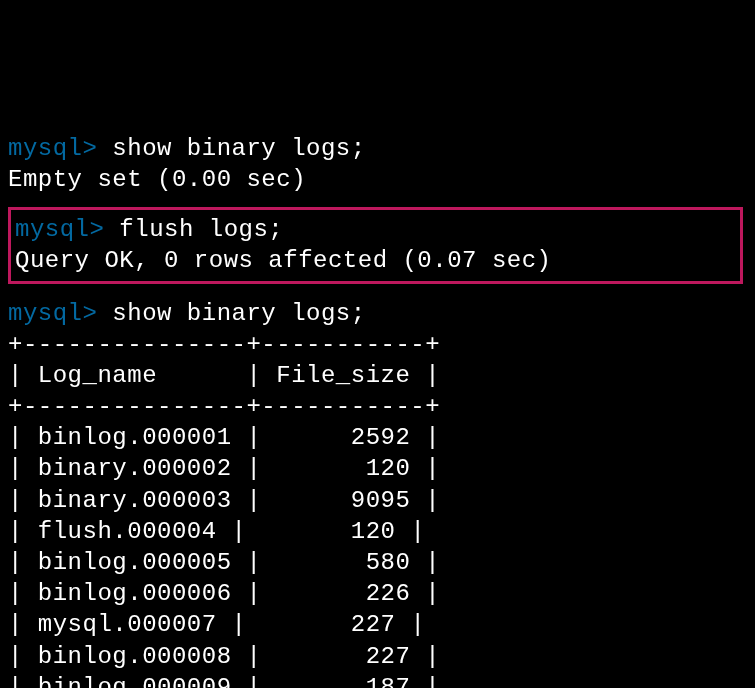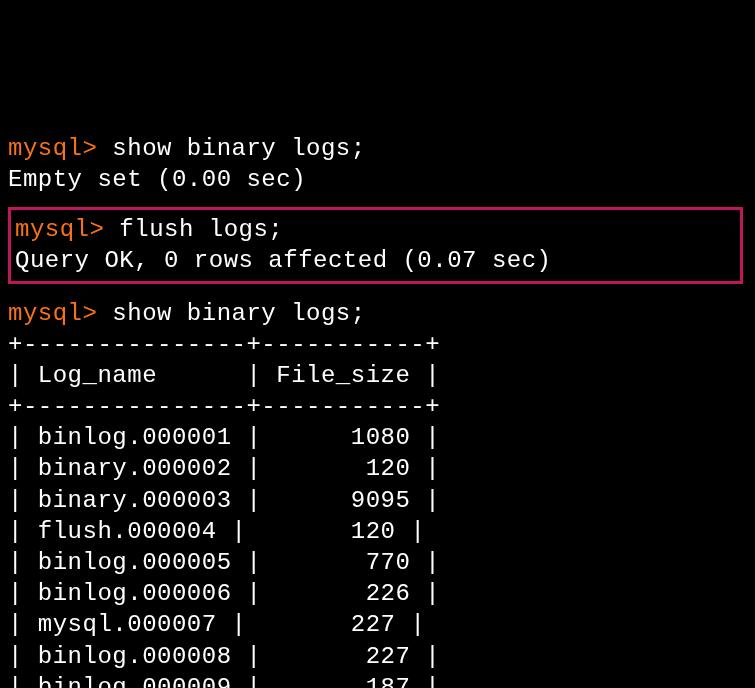--- a/index.html
+++ b/index.html
@@ -15,40 +15,40 @@
       white-space: pre;
       letter-spacing: 0.5px;
     }
     .highlight-box {
       border: 3px solid #be185d;
       padding: 4px 4px;
       margin: 12px 0 14px 0;
       display: inline-block;
       width: 735px;
     }
-    .prompt { color: #f97316; }
+    .prompt { color: #0369a1; }
   </style>
 </head>
 <body>
 
 
 
 <div><span class="prompt">mysql&gt;</span> <span>show binary logs;</span>
 <span>Empty set (0.00 sec)</span>
 <div class="highlight-box"><span class="prompt">mysql&gt;</span> <span>flush logs;</span>
 <span>Query OK, 0 rows affected (0.07 sec)</span></div>
 <span class="prompt">mysql&gt;</span> <span>show binary logs;</span>
 <span>+---------------+-----------+</span>
 <span>| <span>Log_name</span>      | <span>File_size</span> |</span>
 <span>+---------------+-----------+</span>
-<span>| <span>binlog.000001</span> |      <span>1080</span> |</span>
+<span>| <span>binlog.000001</span> |      <span>2592</span> |</span>
 <span>| <span>binary.000002</span> |       <span>120</span> |</span>
 <span>| <span>binary.000003</span> |      <span>9095</span> |</span>
 <span>| <span>flush.000004</span> |       <span>120</span> |</span>
-<span>| <span>binlog.000005</span> |       <span>770</span> |</span>
+<span>| <span>binlog.000005</span> |       <span>580</span> |</span>
 <span>| <span>binlog.000006</span> |       <span>226</span> |</span>
 <span>| <span>mysql.000007</span> |       <span>227</span> |</span>
 <span>| <span>binlog.000008</span> |       <span>227</span> |</span>
 <span>| <span>binlog.000009</span> |       <span>187</span> |</span>
 
 </div>
 
 
 
 

